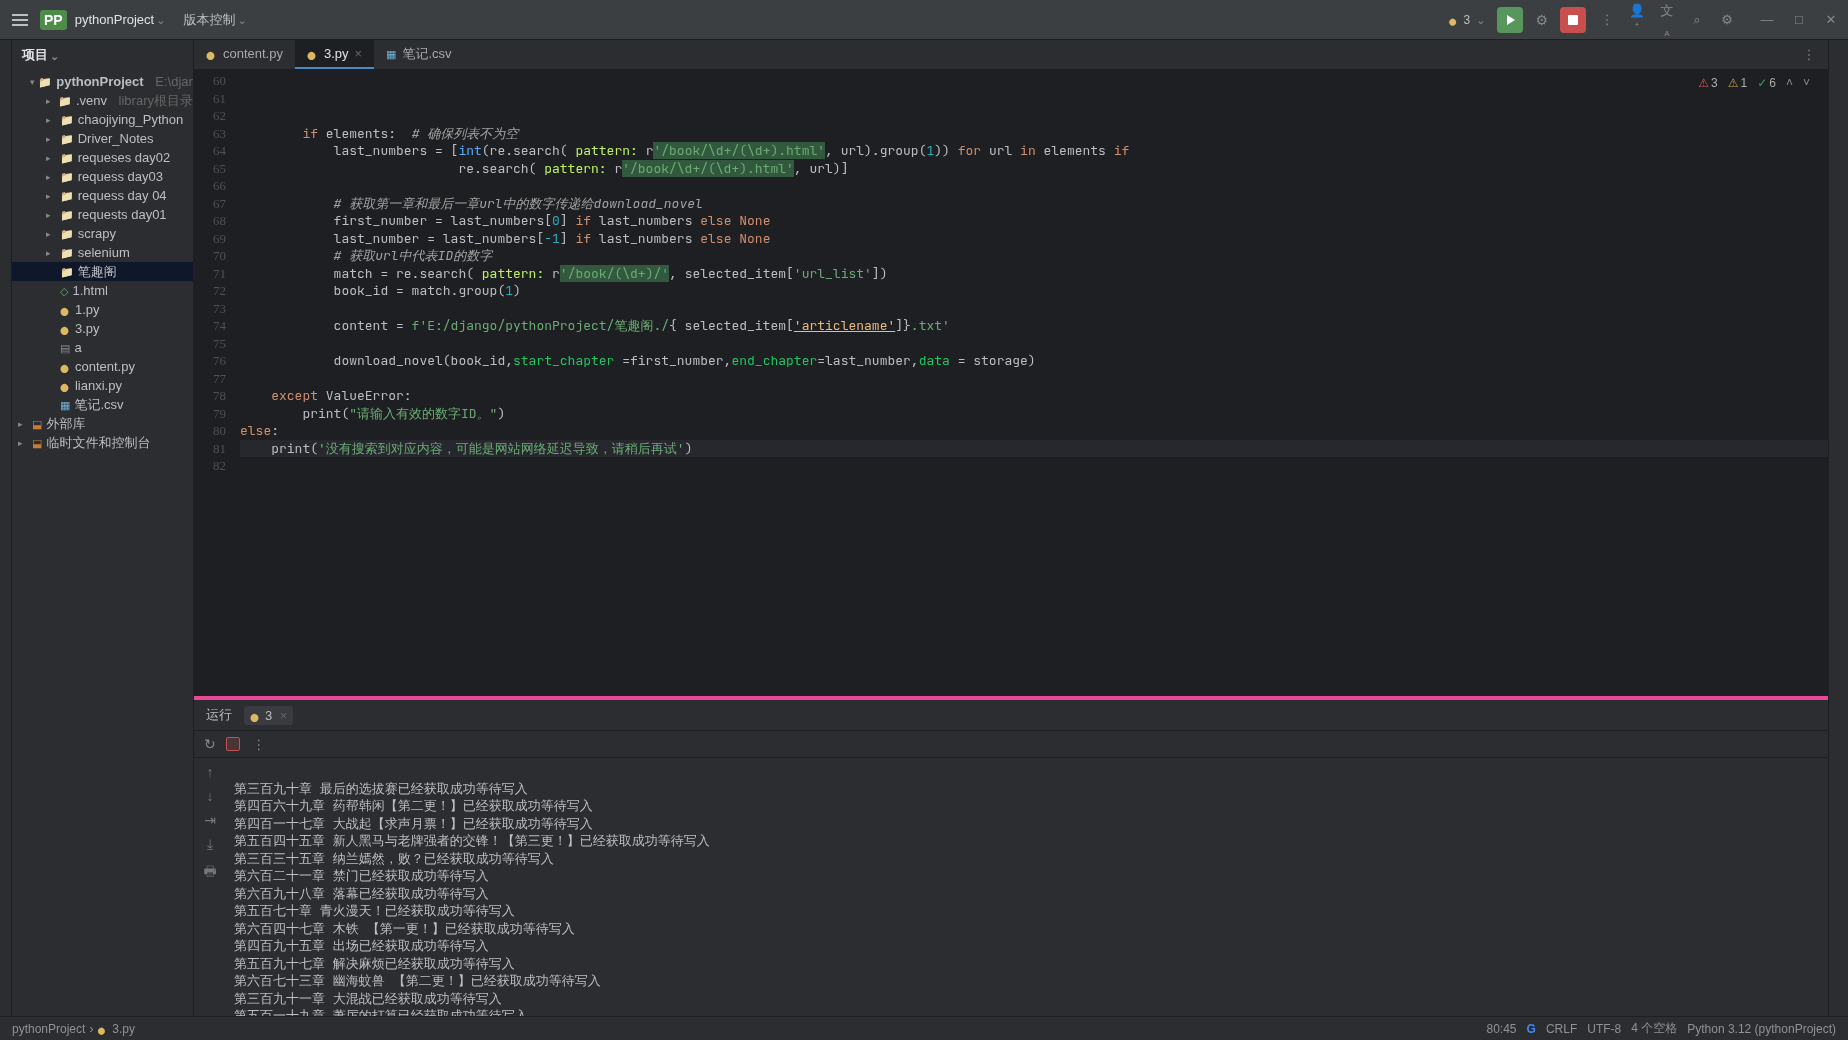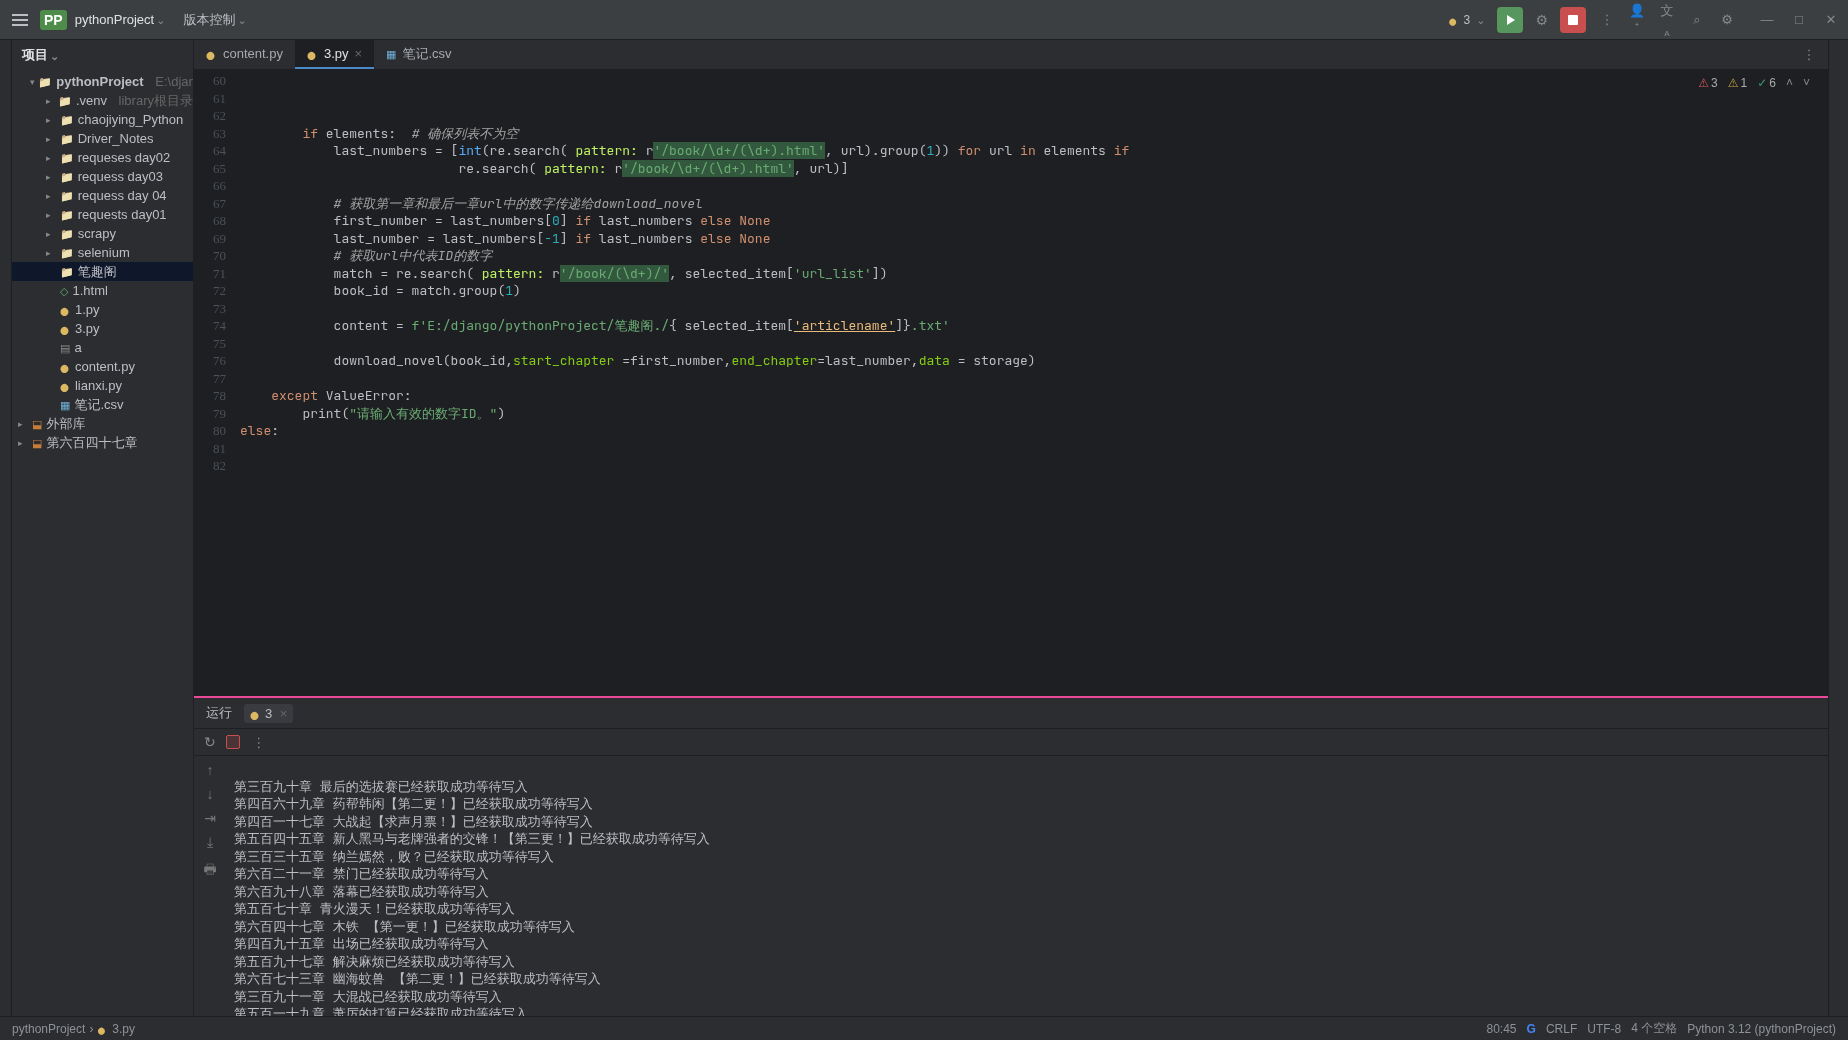--- a/index.html
+++ b/index.html
@@ -130,21 +130,21 @@
   white-space: pre;
   color: #bcbec4;
   padding-top: 2px;
   overflow: hidden;
 }
 .k  { color: #cf8e6d; }
 .s  { color: #6aab73; }
 .c  { color: #a3a3a3; font-style: italic; }
 .n  { color: #2aacb8; }
 .f  { color: #57aaf7; }
-.p  { color: #84cc16; }
+.p  { color: #22c55e; }
 .pn { color: #bef264; }
 .hi-rx { background: #32593d; }
 .hi-bg { color: #e8ba7c; text-decoration: underline; }
 .line80 { background: #26282e; display: block; width: 100%; }
 
 .inspections {
   position: absolute;
   top: 6px;
   right: 18px;
   display: flex;
@@ -154,21 +154,21 @@
   align-items: center;
 }
 .insp-err::before { content: "⚠"; color: #db5c5c; margin-right: 2px; }
 .insp-warn::before { content: "⚠"; color: #c9a544; margin-right: 2px; }
 .insp-ok::before { content: "✓"; color: #3d956b; margin-right: 2px; }
 .insp-nav { color: #888; cursor: pointer; }
 
 .run-tool {
   height: 320px;
   background: #2b2d30;
-  border-top: 2px solid #ec4899;
+  border-top: 4px solid #ec4899;
   display: flex;
   flex-direction: column;
 }
 .run-header {
   height: 30px;
   display: flex;
   align-items: center;
   padding: 0 12px;
   gap: 12px;
   font-size: 13px;
@@ -358,21 +358,21 @@
           <span>笔记.csv</span>
         </div>
       <div class="tree-item">
           <span class="tree-arrow">▸</span>
           <span class="tree-lib"></span>
           <span>外部库</span>
         </div>
       <div class="tree-item">
           <span class="tree-arrow">▸</span>
           <span class="tree-lib"></span>
-          <span>第六百四十七章</span>
+          <span>临时文件和控制台</span>
         </div>
     </div>
   </div>
 
   <div class="editor-area">
     <div class="tabs-row">
       <div class="tab">
           <span class="tree-py"></span>
           <span>content.py</span>
         </div>
@@ -437,20 +437,21 @@
 <span><span>            match = re.search( </span><span class="pn">pattern:</span><span> r</span><span class="s hi-rx">'/book/(\d+)/'</span><span>, selected_item[</span><span class="s">'url_list'</span><span>])</span></span>
 <span><span>            book_id = match.group(</span><span class="n">1</span>)</span>
 <span> </span>
 <span><span>            content = </span><span class="s">f'E:/django/pythonProject/笔趣阁./</span><span>{ selected_item[</span><span class="s hi-bg">'articlename'</span><span>]}</span><span class="s">.txt'</span></span>
 <span> </span>
 <span><span>            download_novel(book_id,</span><span class="p">start_chapter</span><span> =first_number,</span><span class="p">end_chapter</span><span>=last_number,</span><span class="p">data</span><span> = storage)</span></span>
 <span> </span>
 <span><span class="k">    except </span><span>ValueError</span><span>:</span></span>
 <span><span>        print(</span><span class="s">"请输入有效的数字ID。"</span><span>)</span></span>
 <span><span class="k">else</span><span>:</span></span>
+<span class="line80"><span>    print(</span><span class="s">'没有搜索到对应内容，可能是网站网络延迟导致，请稍后再试'</span><span>)</span></span>
 <span> </span>
 <span> </span>
       </div>
     </div>
 
     <div class="run-tool">
       <div class="run-header">
         <span>运行</span>
         <span class="run-tab active">
             <span class="tree-py"></span>

